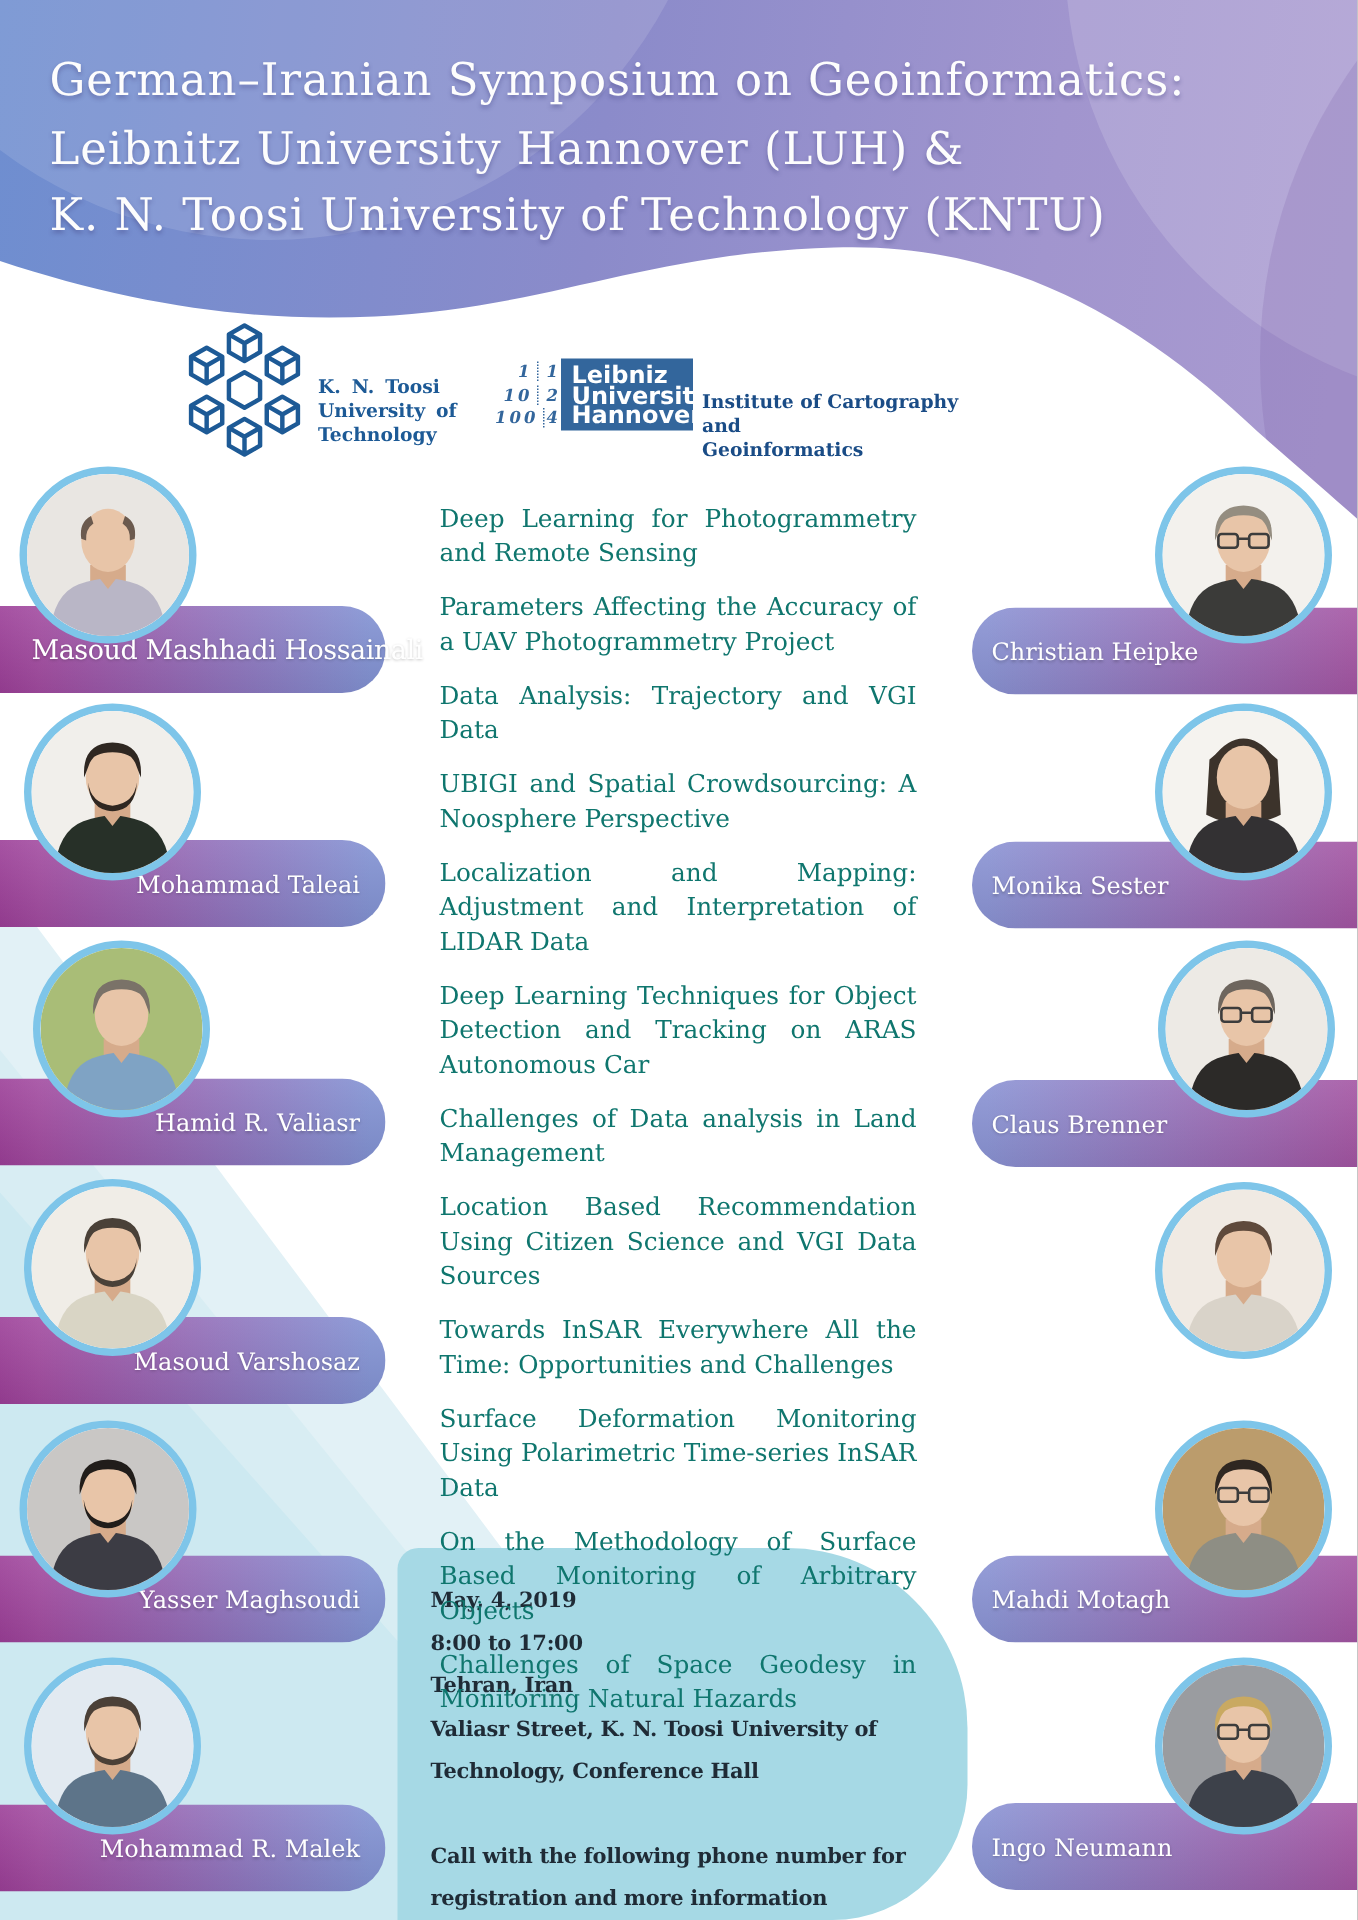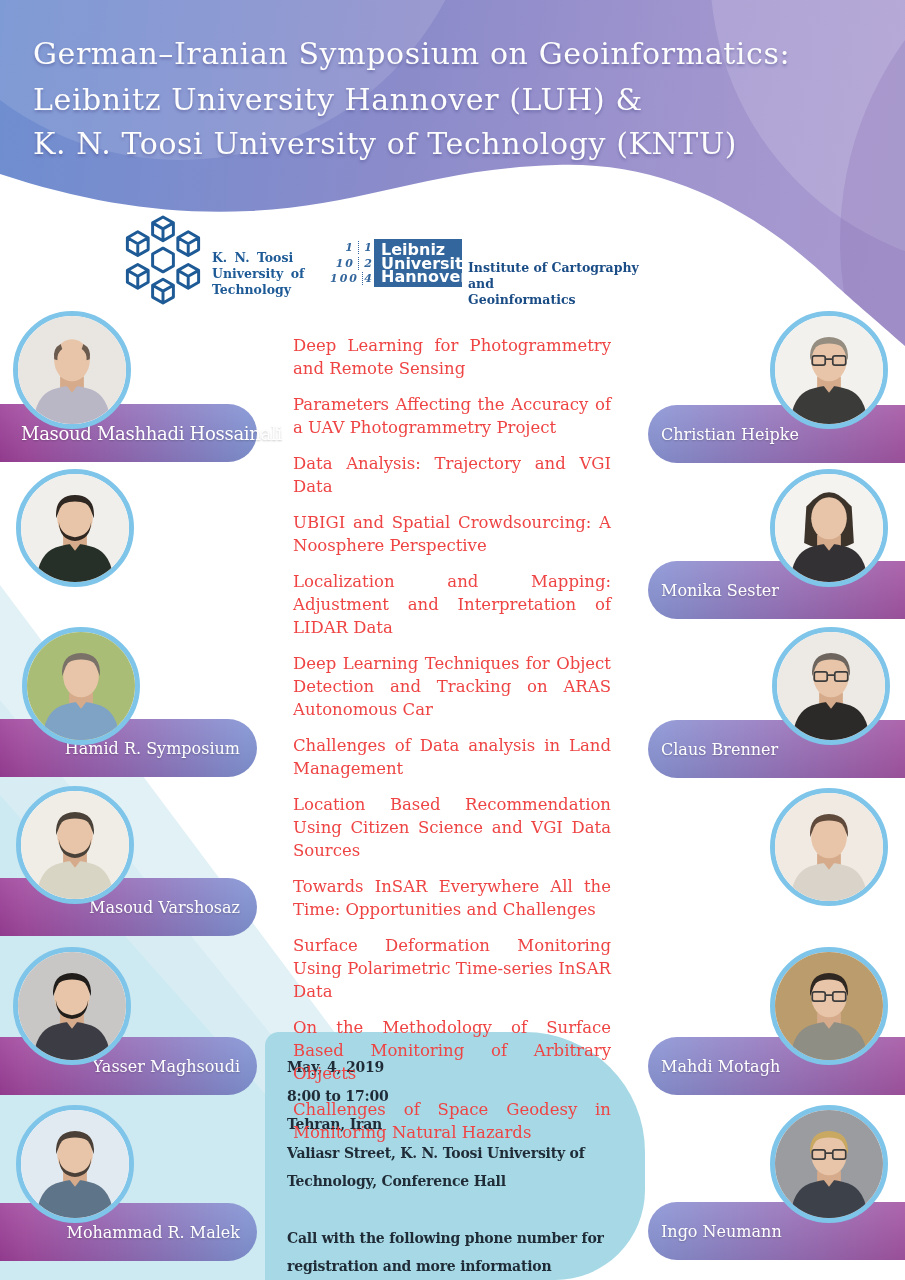--- a/index.html
+++ b/index.html
@@ -67,21 +67,21 @@
   .avatar{
     position:absolute;width:108px;height:108px;border:5px solid #7ec5e9;border-radius:50%;
     overflow:hidden;z-index:3;background:#ffffff;
     --glasses:0;--beard:0;--hair-short:1;--hair-long:0;--hair-bald:0;
   }
   .avatar svg{display:block;width:108px;height:108px;}
 
   
   .talks{
     position:absolute;left:293px;top:334px;width:318px;z-index:4;
-    color:#ef4444;font-size:16.5px;line-height:23px;text-align:justify;
+    color:#0f766e;font-size:16.5px;line-height:23px;text-align:justify;
   }
   .talks p{margin:0 0 13px 0;}
 
   
   .info-box{
     position:absolute;left:265px;top:1032px;width:380px;height:248px;z-index:1;
     background:#a6d9e5;border-radius:14px 120px 90px 0;box-sizing:border-box;
     padding:21px 0 0 22px;color:#1f2b36;
   }
   .info-box .lines{
@@ -192,22 +192,25 @@
     <div>Hannover</div>
   </div>
   <div class="luh-institute">
     <div>Institute of Cartography and</div>
     <div>Geoinformatics</div>
   </div>
 
   <div class="banner banner-left first" style="top:404px">
     <span class="banner-text sm">Masoud Mashhadi Hossainali</span>
   </div>
+  <div class="banner banner-left" style="top:560px">
+    <span class="banner-text">Mohammad Taleai</span>
+  </div>
   <div class="banner banner-left" style="top:719px">
-    <span class="banner-text">Hamid R. Symposium</span>
+    <span class="banner-text">Hamid R. Valiasr</span>
   </div>
   <div class="banner banner-left" style="top:878px">
     <span class="banner-text">Masoud Varshosaz</span>
   </div>
   <div class="banner banner-left" style="top:1037px">
     <span class="banner-text">Yasser Maghsoudi</span>
   </div>
   <div class="banner banner-left" style="top:1203px">
     <span class="banner-text">Mohammad R. Malek</span>
   </div>

